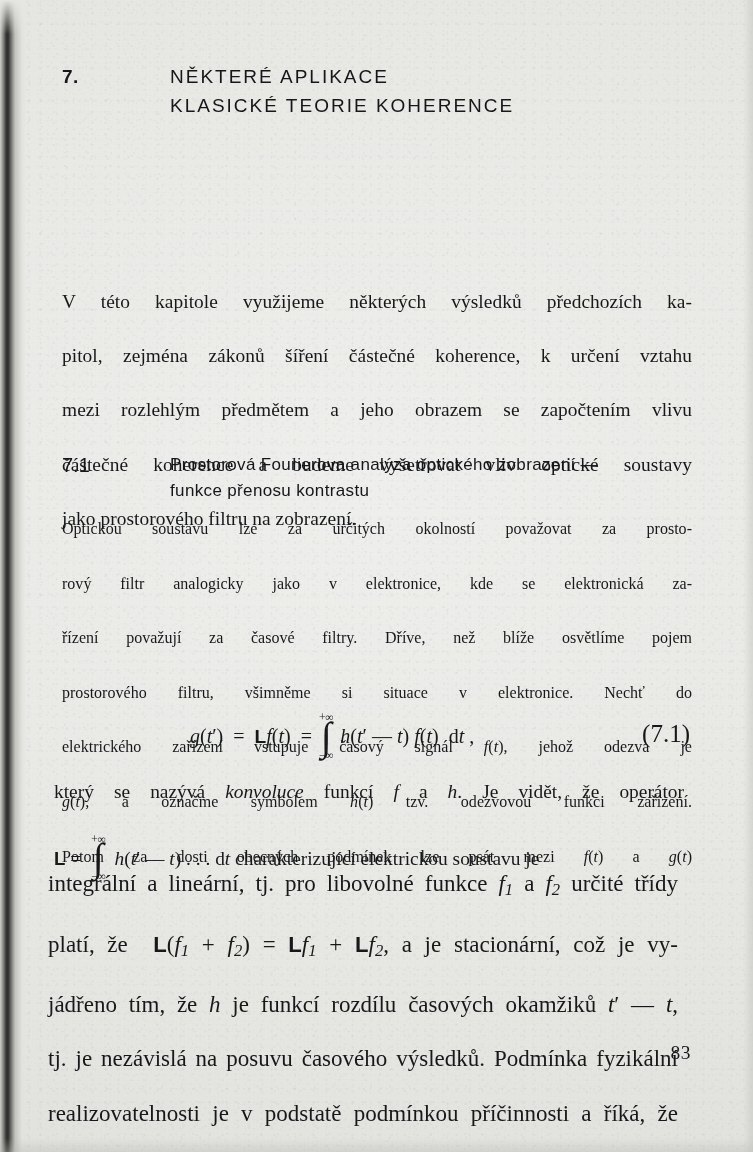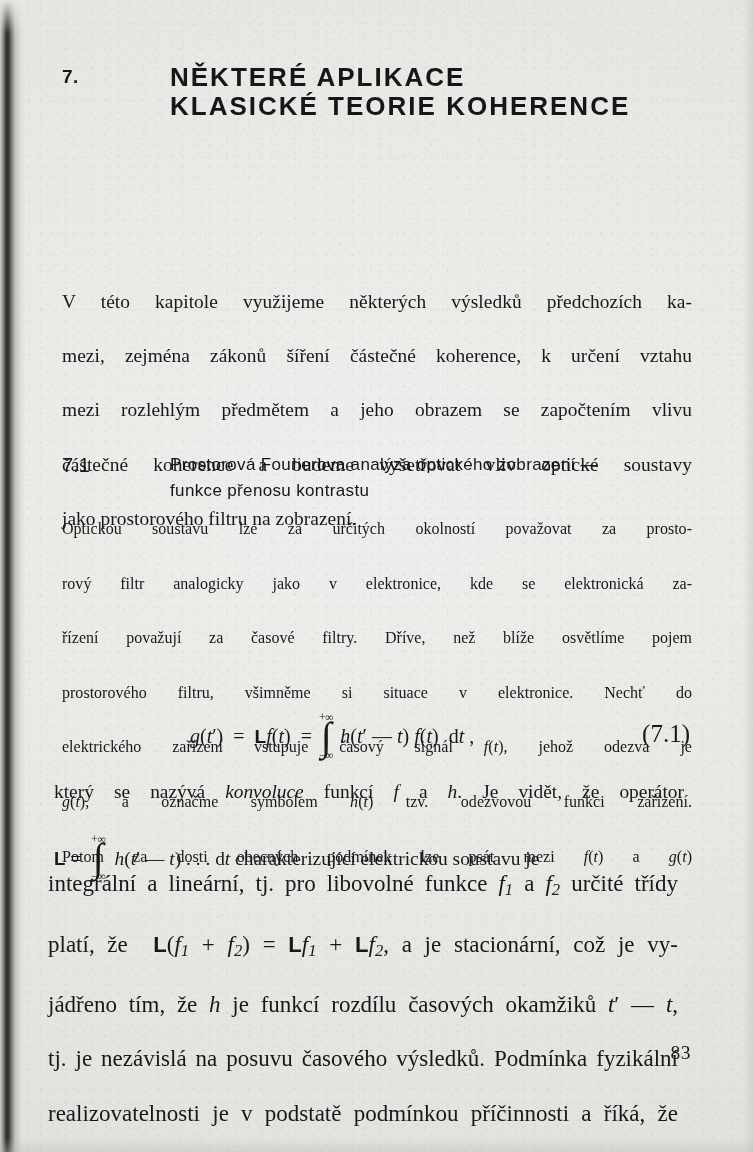--- a/index.html
+++ b/index.html
@@ -94,22 +94,22 @@
     font-size: 19px;
     font-weight: 700;
     letter-spacing: .5px;
     width: 108px;
     flex: 0 0 108px;
     line-height: 28px;
     color: #15161a;
   }
   .chapter-title {
     font-family: "Liberation Sans", "DejaVu Sans", sans-serif;
-    font-size: 26px;
-    font-weight: 700;
+    font-size: 19px;
+    font-weight: 400;
     letter-spacing: 2.0px;
     line-height: 28.5px;
     color: #15161a;
   }
   .chapter-title div { white-space: nowrap; }
 
   
   .intro {
     position: absolute;
     left: 62px;
@@ -274,21 +274,21 @@
     <div class="chapter-head">
       <div class="chapter-num">7.</div>
       <div class="chapter-title">
         <div>NĚKTERÉ APLIKACE</div>
         <div>KLASICKÉ TEORIE KOHERENCE</div>
       </div>
     </div>
 
     <div class="intro">
       <span class="jline j">V této kapitole využijeme některých výsledků předchozích ka-</span>
-      <span class="jline j">mezi, zejména zákonů šíření částečné koherence, k určení vztahu</span>
+      <span class="jline j">pitol, zejména zákonů šíření částečné koherence, k určení vztahu</span>
       <span class="jline j">mezi rozlehlým předmětem a jeho obrazem se započtením vlivu</span>
       <span class="jline j">částečné koherence a budeme vyšetřovat vliv optické soustavy</span>
       <span class="jline">jako prostorového filtru na zobrazení.</span>
     </div>
 
     <div class="sec-head">
       <div class="sec-num">7.1</div>
       <div class="sec-title">
         <div>Prostorová Fourierova analýza optického zobrazení —</div>
         <div>funkce přenosu kontrastu</div>

